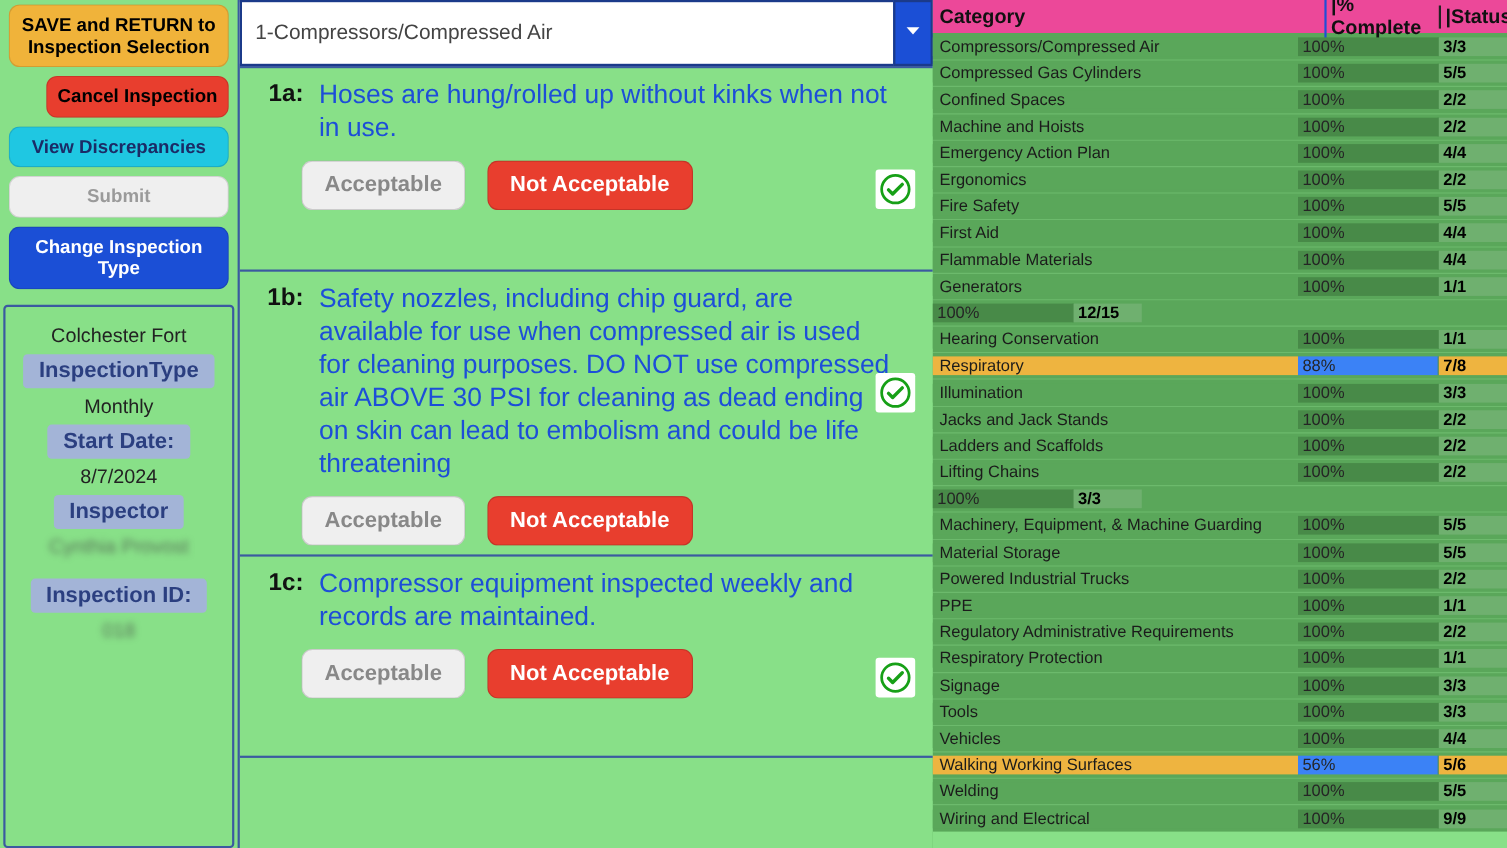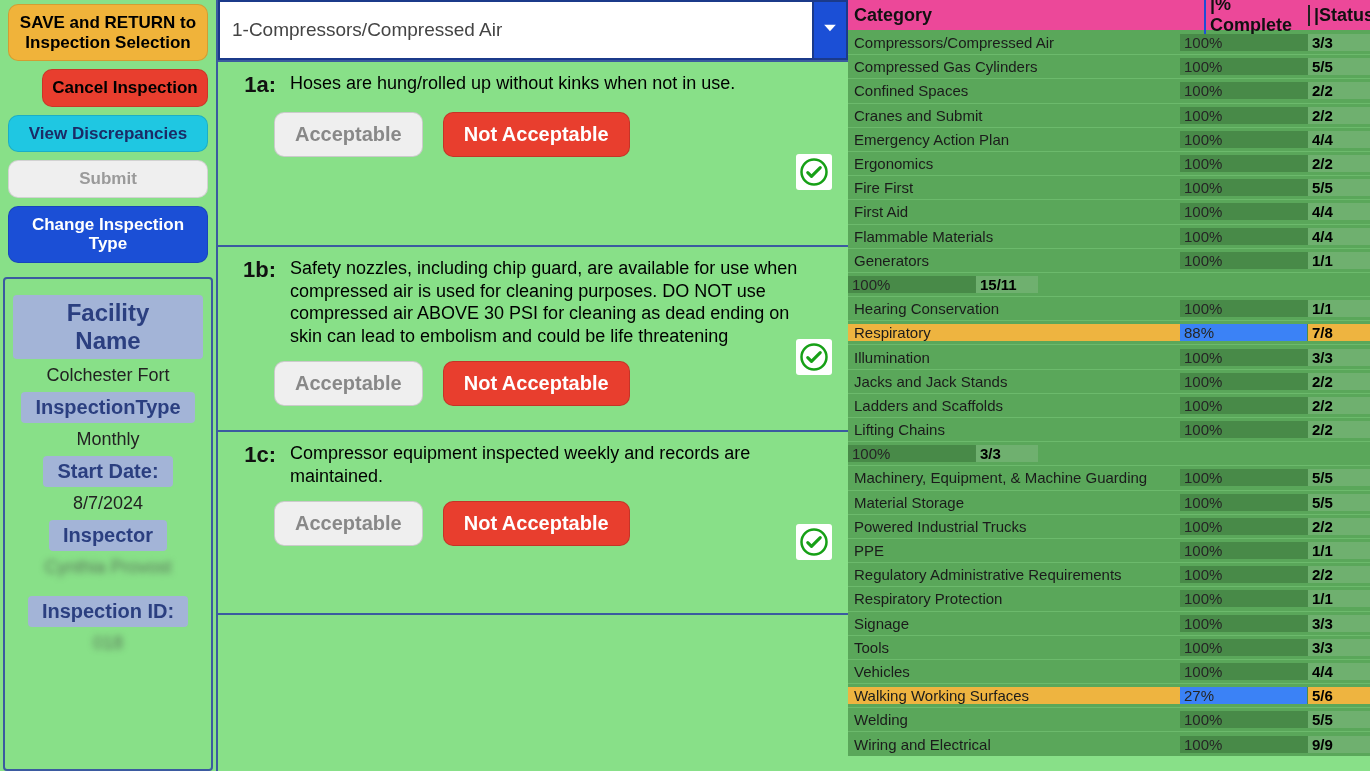--- a/index.html
+++ b/index.html
@@ -53,21 +53,21 @@
 .dropdown-caret svg { width:20px; height:20px; fill:#fff; }
 
 .questions { flex:1; overflow:hidden; }
 .qrow {
   border-top:2px solid #3b5aa0; padding: 10px 16px 8px 16px;
   min-height: 185px; position:relative;
 }
 .qrow:last-child { border-bottom:2px solid #3b5aa0; }
 .qhead { display:flex; gap:14px; }
 .qnum { font-size:22px; font-weight:700; color:#111; min-width:42px; text-align:right; }
-.qtext { font-size:18px; color:#000000; max-width: 520px; line-height:1.25; }
+.qtext { font-size:24px; color:#1d4ed8; max-width: 520px; line-height:1.25; }
 .qbtns { margin-top:14px; margin-left:40px; display:flex; gap:20px; align-items:center; }
 .pill {
   border-radius:10px; padding:10px 20px; font-size:20px; font-weight:700;
   border:1px solid rgba(0,0,0,.15); cursor:pointer;
 }
 .pill-grey { background:#efefef; color:#888; }
 .pill-red  { background:#e83e2e; color:#fff; }
 .check {
   position:absolute; right:16px; top:92px; width:36px; height:36px;
   background:#fff; border-radius:3px; display:flex; align-items:center; justify-content:center;
@@ -107,21 +107,20 @@
 
   <div class="sidebar">
     <div class="sidebar-buttons">
       <div class="btn btn-orange">SAVE and RETURN to Inspection Selection</div>
       <div class="btn btn-red">Cancel Inspection</div>
       <div class="btn btn-cyan">View Discrepancies</div>
       <div class="btn btn-lightgrey">Submit</div>
       <div class="btn btn-blue">Change Inspection Type</div>
     </div>
     <div class="info-panel">
-      <div class="info-label big">Facility Name</div>
       <div class="info-value">Colchester Fort</div>
       <div class="info-label">InspectionType</div>
       <div class="info-value">Monthly</div>
       <div class="info-label">Start Date:</div>
       <div class="info-value">8/7/2024</div>
       <div class="info-label">Inspector</div>
       <div class="info-value blur">Cynthia Provost</div>
       <div class="info-label" style="margin-top:18px">Inspection ID:</div>
       <div class="info-value blur">018</div>
     </div>
@@ -206,57 +205,57 @@
           <div class="c1">Compressed Gas Cylinders</div>
           <div class="c2">100%</div>
           <div class="c3">5/5</div>
         </div>
         <div class="rrow green">
           <div class="c1">Confined Spaces</div>
           <div class="c2">100%</div>
           <div class="c3">2/2</div>
         </div>
         <div class="rrow green">
-          <div class="c1">Cranes and Submit</div>
+          <div class="c1">Machine and Hoists</div>
           <div class="c2">100%</div>
           <div class="c3">2/2</div>
         </div>
         <div class="rrow green">
           <div class="c1">Emergency Action Plan</div>
           <div class="c2">100%</div>
           <div class="c3">4/4</div>
         </div>
         <div class="rrow green">
           <div class="c1">Ergonomics</div>
           <div class="c2">100%</div>
           <div class="c3">2/2</div>
         </div>
         <div class="rrow green">
-          <div class="c1">Fire First</div>
+          <div class="c1">Fire Safety</div>
           <div class="c2">100%</div>
           <div class="c3">5/5</div>
         </div>
         <div class="rrow green">
           <div class="c1">First Aid</div>
           <div class="c2">100%</div>
           <div class="c3">4/4</div>
         </div>
         <div class="rrow green">
           <div class="c1">Flammable Materials</div>
           <div class="c2">100%</div>
           <div class="c3">4/4</div>
         </div>
         <div class="rrow green">
           <div class="c1">Generators</div>
           <div class="c2">100%</div>
           <div class="c3">1/1</div>
         </div>
         <div class="rrow green">
           <div class="c2">100%</div>
-          <div class="c3">15/11</div>
+          <div class="c3">12/15</div>
         </div>
         <div class="rrow green">
           <div class="c1">Hearing Conservation</div>
           <div class="c2">100%</div>
           <div class="c3">1/1</div>
         </div>
         <div class="rrow orange">
           <div class="c1">Respiratory</div>
           <div class="c2">88%</div>
           <div class="c3">7/8</div>
@@ -325,21 +324,21 @@
           <div class="c2">100%</div>
           <div class="c3">3/3</div>
         </div>
         <div class="rrow green">
           <div class="c1">Vehicles</div>
           <div class="c2">100%</div>
           <div class="c3">4/4</div>
         </div>
         <div class="rrow orange">
           <div class="c1">Walking Working Surfaces</div>
-          <div class="c2">27%</div>
+          <div class="c2">56%</div>
           <div class="c3">5/6</div>
         </div>
         <div class="rrow green">
           <div class="c1">Welding</div>
           <div class="c2">100%</div>
           <div class="c3">5/5</div>
         </div>
         <div class="rrow green">
           <div class="c1">Wiring and Electrical</div>
           <div class="c2">100%</div>

